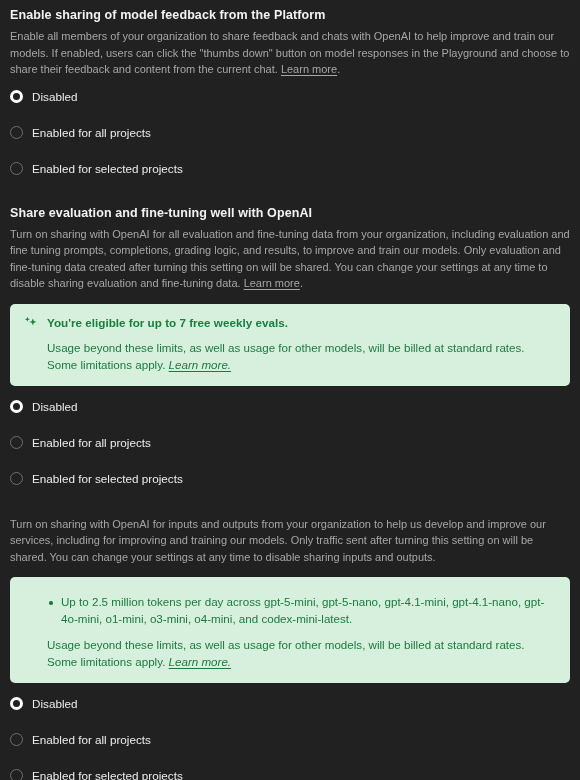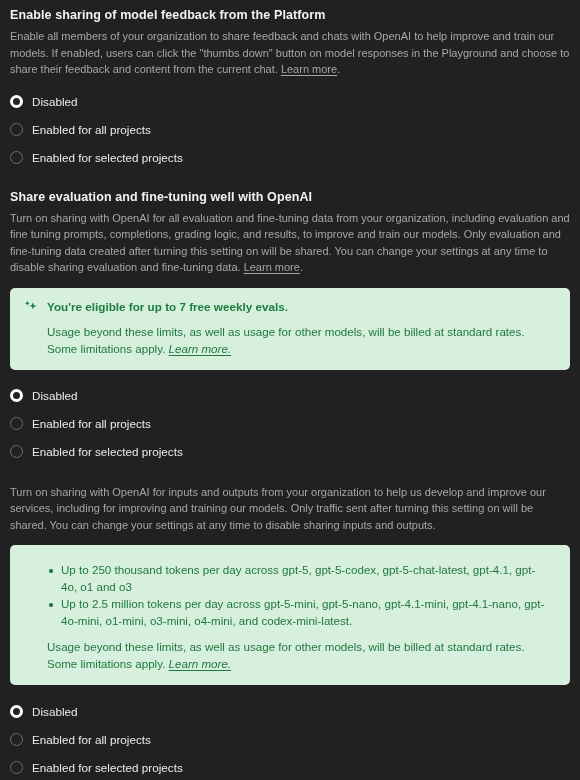--- a/index.html
+++ b/index.html
@@ -39,26 +39,26 @@
   }
   .inline-link {
     color: #a6a6a6;
     text-decoration: underline;
     text-underline-offset: 2px;
     cursor: pointer;
   }
   .radio-group { margin: 0 0 0 0; padding: 0; }
   .radio-row {
     display: flex;
-    align-items: center;
+    align-items: flex-start;
     height: 24px;
     margin-bottom: 0px;
     cursor: pointer;
   }
-  .radio-row + .radio-row { margin-top: 4px; }
+  .radio-row + .radio-row { margin-top: 12px; }
   .radio {
     width: 13px;
     height: 13px;
     border-radius: 50%;
     flex: 0 0 13px;
     margin-right: 9px;
     position: relative;
     border: 1.4px solid #6e6e6e;
     background: transparent;
   }
@@ -199,21 +199,20 @@
     </div>
   </div>
 
   <div class="gap-md"></div>
 
   <div class="section">
     <div class="section-desc">Turn on sharing with OpenAI for inputs and outputs from your organization to help us develop and improve our services, including for improving and training our models. Only traffic sent after turning this setting on will be shared. You can change your settings at any time to disable sharing inputs and outputs.</div>
 
     <div class="callout">
       <ul class="callout-list">
-        <li>Up to 250 thousand tokens per day across gpt-5, gpt-5-codex, gpt-5-chat-latest, gpt-4.1, gpt-4o, o1 and o3</li>
         <li>Up to 2.5 million tokens per day across gpt-5-mini, gpt-5-nano, gpt-4.1-mini, gpt-4.1-nano, gpt-4o-mini, o1-mini, o3-mini, o4-mini, and codex-mini-latest.</li>
       </ul>
       <div class="callout-note">
         <span>Usage beyond these limits, as well as usage for other models, will be billed at standard rates. Some limitations apply. </span><span class="callout-link">Learn more.</span>
       </div>
     </div>
 
     <div class="radio-group">
       <div class="radio-row">
         <span class="radio checked"></span>

